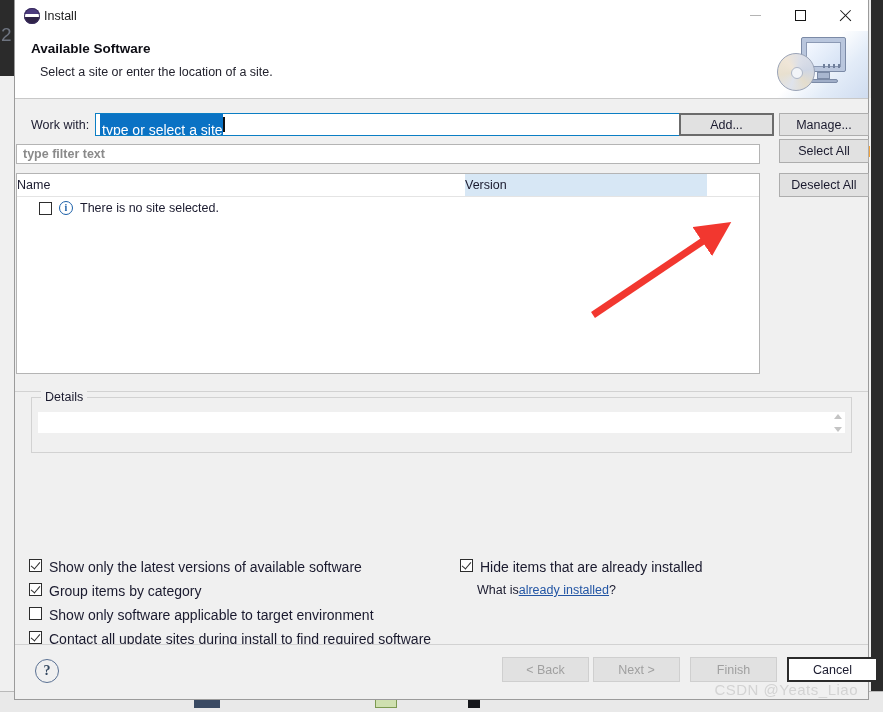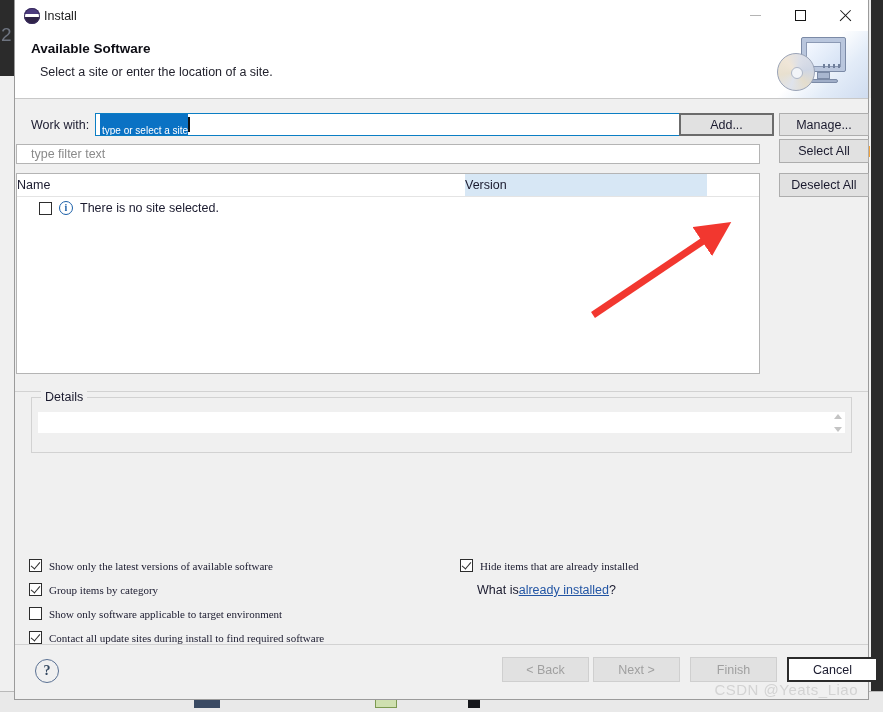--- a/index.html
+++ b/index.html
@@ -260,21 +260,21 @@
     border: 1.5px solid #0b7ec4;
     box-sizing: border-box;
     display: flex;
     align-items: center;
     overflow: hidden;
   }
   #workwith-value {
     margin-left: 4px;
     background: #0a72c4;
     color: #ffffff;
-    font-size: 10px;
+    font-size: 14px;
     padding: 13px 0 2px 2px;
     white-space: nowrap;
   }
   #workwith-caret {
     width: 2px;
     height: 15px;
     background: #101010;
     margin-left: 0px;
   }
   #combo-arrow {
@@ -334,23 +334,24 @@
   
   #filter-input {
     position: absolute;
     left: 1px; top: 45px;
     width: 744px; height: 20px;
     background: #ffffff;
     border: 1px solid #b4b4b4;
     box-sizing: border-box;
     display: flex;
     align-items: center;
-    padding-left: 14px;
+    padding-left: 6px;
     font-size: 12.5px;
     color: #8a8a8a;
+    font-weight: bold;
   }
 
   
   #tree-table {
     position: absolute;
     left: 1px; top: 74px;
     width: 744px; height: 201px;
     background: #ffffff;
     border: 1px solid #b4b4b4;
     box-sizing: border-box;
@@ -451,24 +452,22 @@
     border-left: 4px solid transparent;
     border-right: 4px solid transparent;
   }
   .scroll-arrow.up   { border-bottom: 5px solid #c4c4c4; }
   .scroll-arrow.down { border-top: 5px solid #c4c4c4; }
 
   
   .optrow {
     position: absolute;
     display: flex;
-    align-items: center;
-    font-size: 11px;
+    font-size: 14px;
     white-space: nowrap;
-    font-family: Liberation Serif, serif;
   }
   .cbox {
     width: 13px; height: 13px;
     border: 1px solid #2d2d2d;
     background: #ffffff;
     box-sizing: border-box;
     position: relative;
     flex: 0 0 auto;
     margin-right: 7px;
   }

